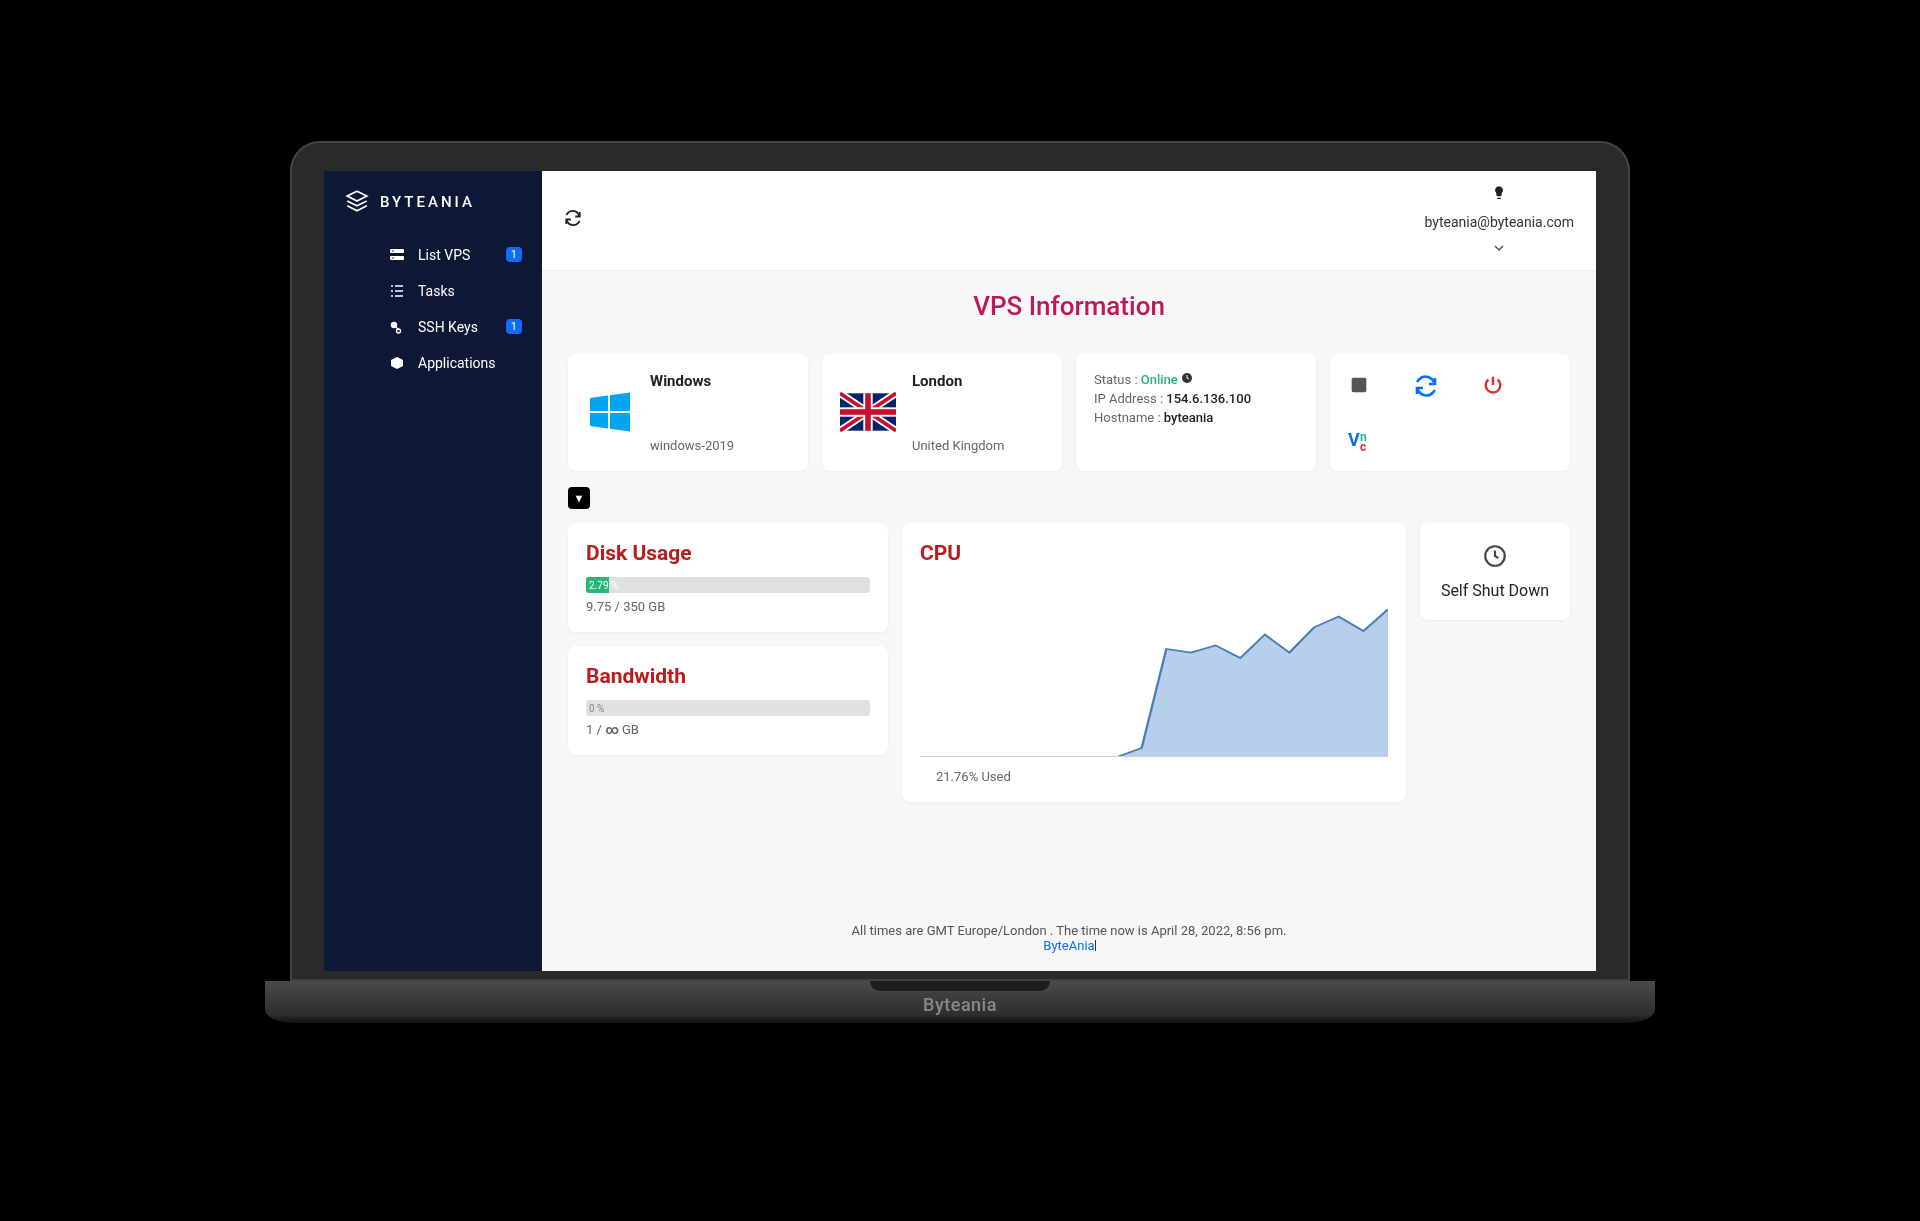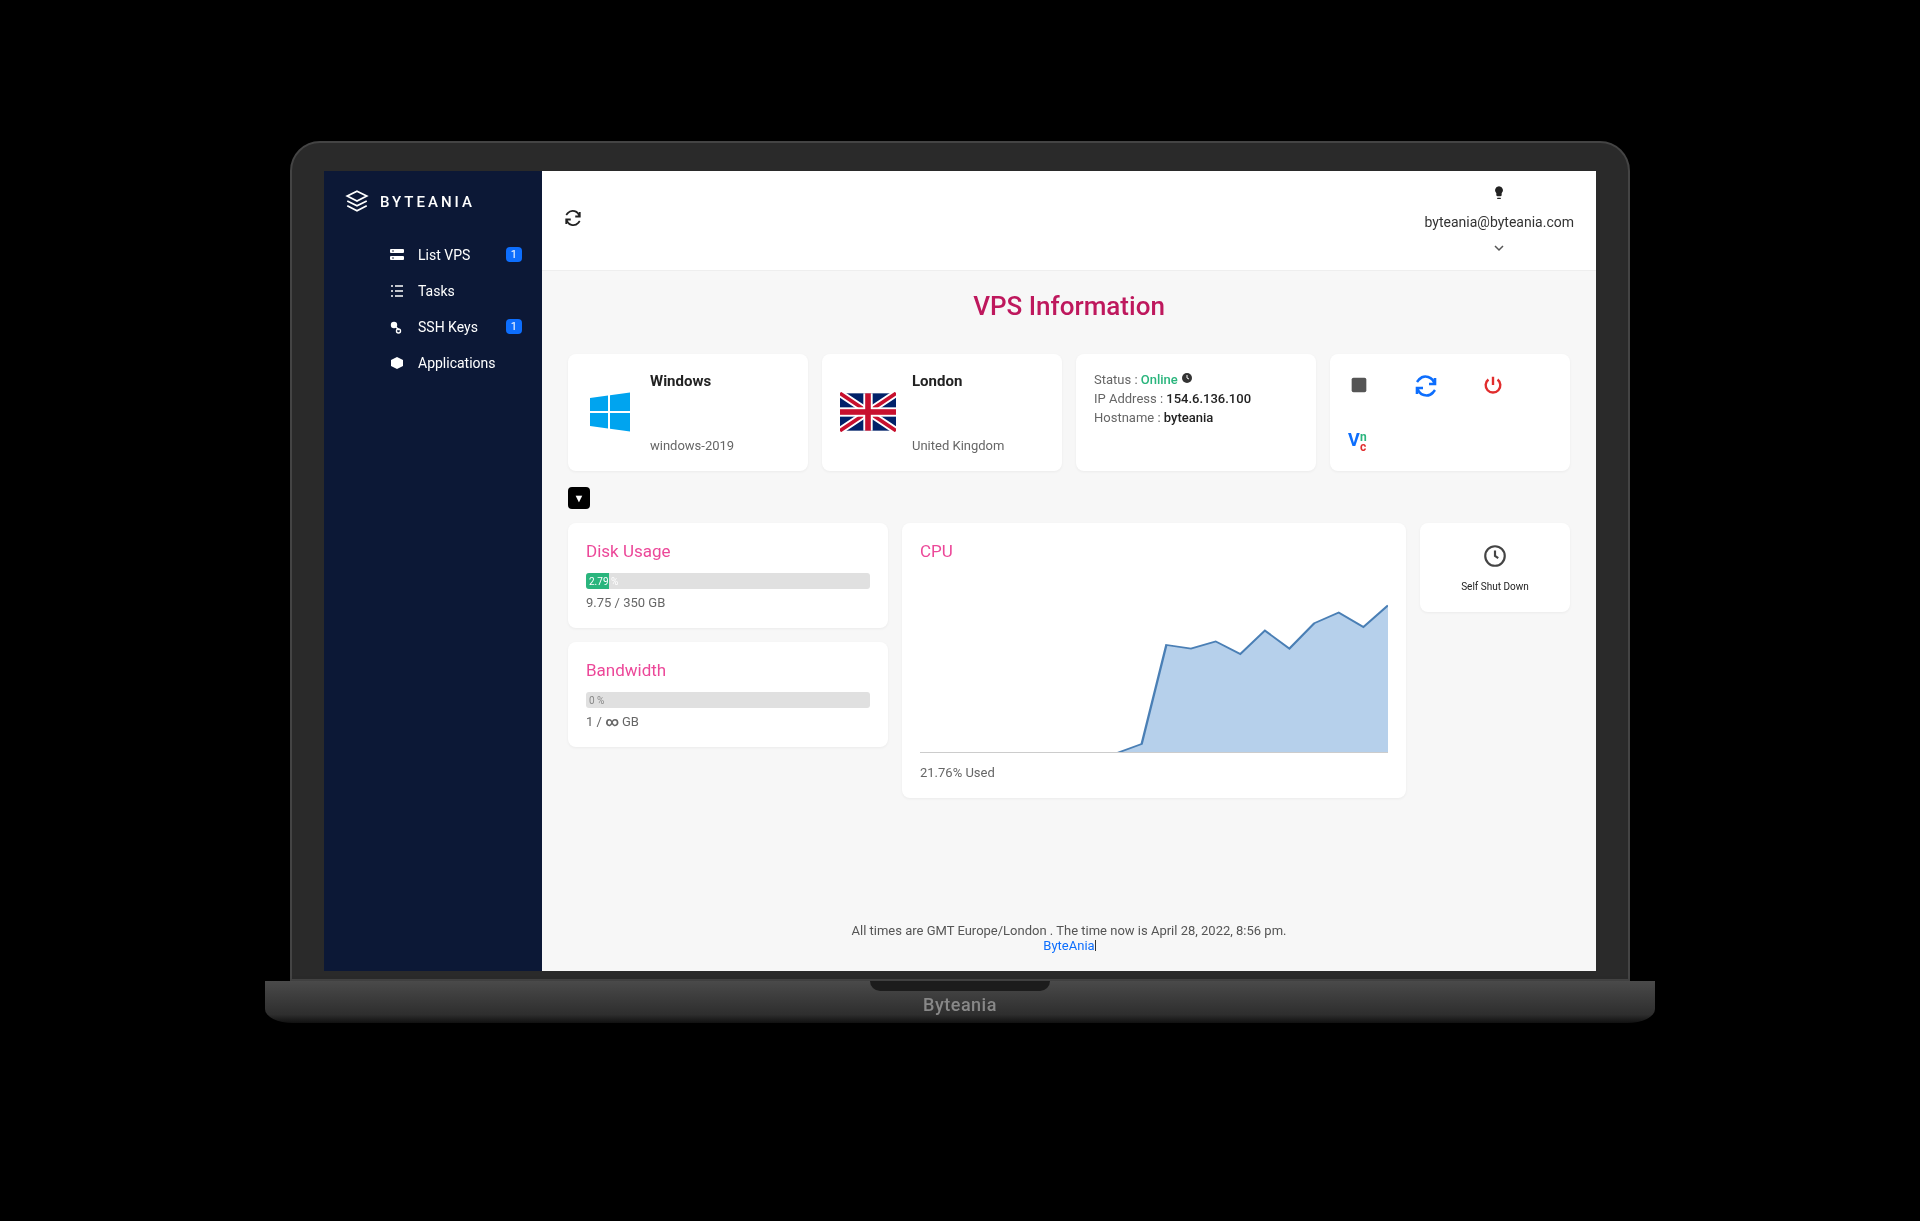--- a/index.html
+++ b/index.html
@@ -183,21 +183,21 @@
     font-size: 11px;
   }
 
   .stats-row {
     display: grid;
     grid-template-columns: 320px 1fr 150px;
     gap: 14px;
     align-items: flex-start;
   }
   .stat-card { background:#fff; border-radius:8px; padding:18px; box-shadow:0 1px 3px rgba(0,0,0,.05); margin-bottom:14px; }
-  .stat-title { font-size:17px; font-weight:400; margin-bottom:12px; color:#ec4899; }
+  .stat-title { font-size:21px; font-weight:700; margin-bottom:12px; color:#b91c1c; }
   .progress-bar {
     width: 100%;
     height: 16px;
     background: #e0e0e0;
     border-radius: 3px;
     position: relative;
     overflow: hidden;
     margin-bottom: 6px;
   }
   .progress-fill {
@@ -208,28 +208,28 @@
     display: flex;
     align-items: center;
     padding-left: 3px;
     white-space: nowrap;
   }
   .progress-fill.zero { background:transparent; color:#888; }
   .stat-sub { font-size:13px; color:#666; }
 
   .cpu-card { background:#fff; border-radius:8px; padding:18px; box-shadow:0 1px 3px rgba(0,0,0,.05); }
   .cpu-chart { width:100%; height:180px; margin-bottom:8px; }
-  .cpu-label { font-size:13px; color:#666; }
+  .cpu-label { font-size:13px; color:#666;margin-left:16px; }
 
   .shutdown-card {
     background:#fff; border-radius:8px; padding:20px 10px;
     box-shadow:0 1px 3px rgba(0,0,0,.05);
     text-align:center; cursor:pointer;
   }
-  .shutdown-card .shut-label { font-size:10px; color:#222; margin-top:8px; }
+  .shutdown-card .shut-label { font-size:16px; color:#222; margin-top:8px; }
 
   .footer {
     text-align: center;
     padding: 14px 0 18px 0;
     font-size: 13px;
     color: #555;
   }
   .footer-link { color:#0d6efd; text-decoration:none; position:relative; }
   .footer-link::after { content:""; position:absolute; right:-1px; top:2px; bottom:2px; width:1px; background:#333; }
 

